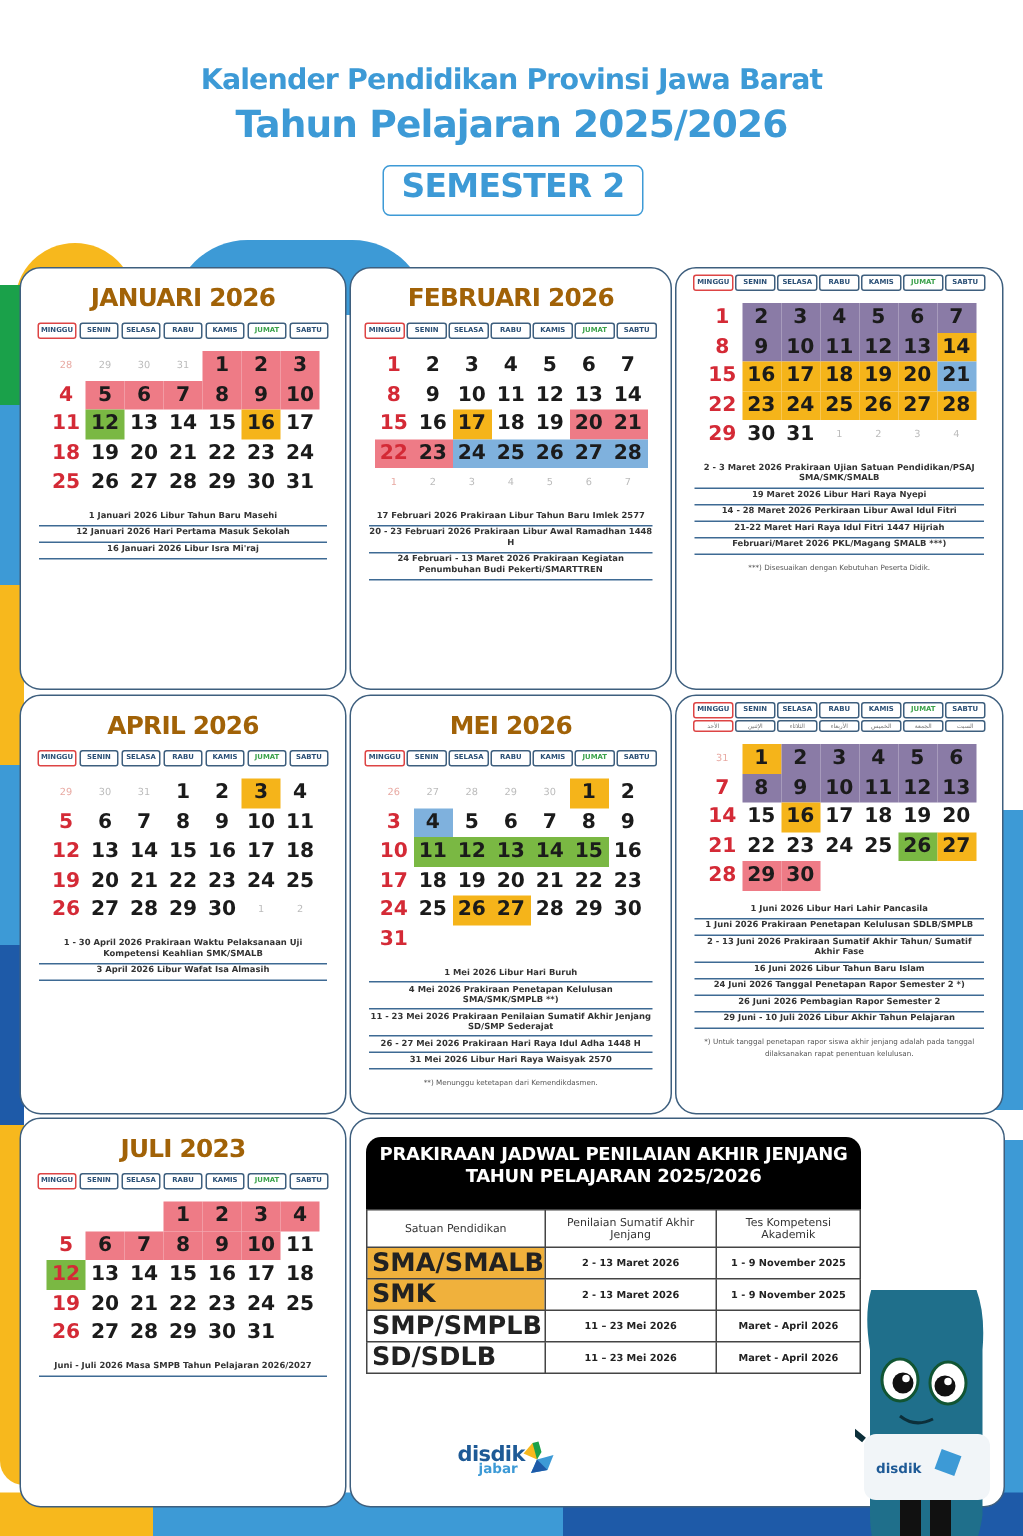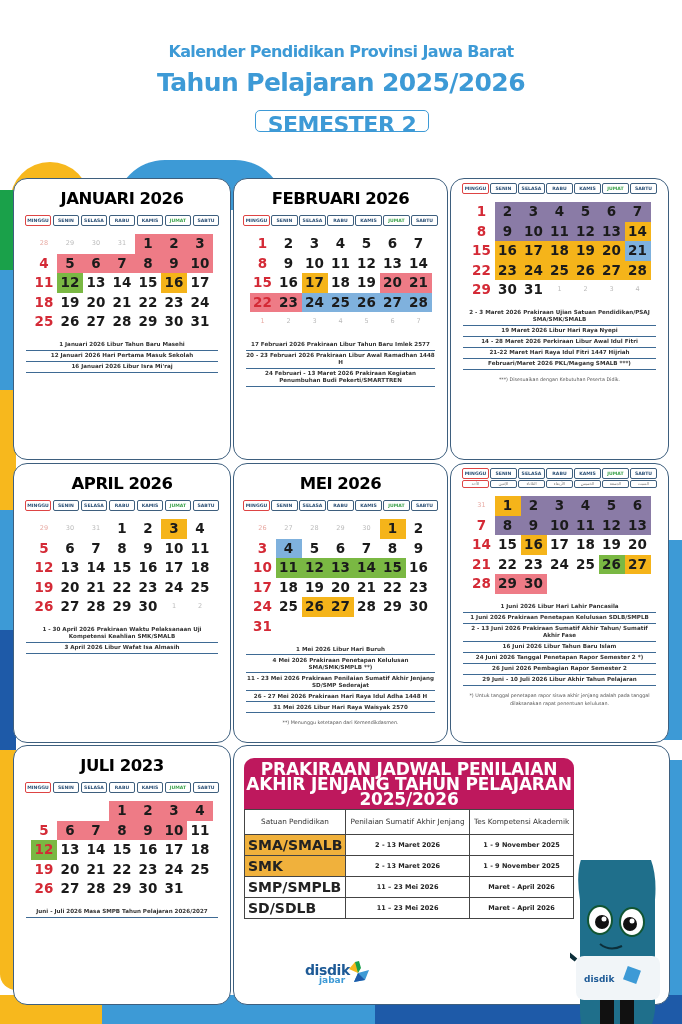--- a/index.html
+++ b/index.html
@@ -1,32 +1,32 @@
 <!DOCTYPE html>
 <html><head>
 <meta charset="utf-8">
 <style>
   * { box-sizing: border-box; margin: 0; padding: 0; }
   body { width: 682px; height: 1024px; overflow: hidden; background: #ffffff; font-family: "DejaVu Sans", sans-serif; position: relative; }
   .title { position: absolute; left: 0; width: 682px; text-align: center; color: #3d9ad6; font-weight: bold; font-family: "DejaVu Sans", sans-serif; }
-  .title.l1 { top: 42px; font-size: 16px; letter-spacing: -0.6px; }
+  .title.l1 { top: 42px; font-size: 19px; letter-spacing: -0.6px; }
   .title.l2 { top: 68px; font-size: 25px; letter-spacing: -0.6px; }
-  .sem { position: absolute; left: 255px; top: 110px; width: 174px; height: 22px; border: 1.5px solid #3d9ad6; border-radius: 5px; color: #3d9ad6; font-weight: bold; font-size: 22px; text-align: center; line-height: 27px; letter-spacing: -0.5px; }
+  .sem { position: absolute; left: 255px; top: 110px; width: 174px; height: 34px; border: 1.5px solid #3d9ad6; border-radius: 5px; color: #3d9ad6; font-weight: bold; font-size: 22px; text-align: center; line-height: 27px; letter-spacing: -0.5px; }
 
   
   .deco { position: absolute; }
   .d-yellow-top { left: 10px; top: 162px; width: 80px; height: 60px; background: #f7b81d; border-radius: 40px 40px 0 0; }
   .d-blue-top { left: 115px; top: 160px; width: 170px; height: 50px; background: #3d9ad6; border-radius: 60px 60px 0 0; }
   .d-left-strip { left: 0; top: 190px; width: 16px; height: 800px; background: linear-gradient(#1aa14a 0%, #1aa14a 10%, #3d9ad6 10%, #3d9ad6 25%, #f7b81d 25%, #f7b81d 40%, #3d9ad6 40%, #3d9ad6 55%, #1e5aa8 55%, #1e5aa8 70%, #f7b81d 70%, #f7b81d 100%); border-radius: 0 0 0 30px; }
   .d-bottom { left: 0; top: 995px; width: 682px; height: 29px; background: linear-gradient(90deg, #f7b81d 0%, #f7b81d 15%, #3d9ad6 15%, #3d9ad6 55%, #1e5aa8 55%, #1e5aa8 100%); }
   .d-right-blob { left: 560px; top: 760px; width: 122px; height: 250px; background: #3d9ad6; border-radius: 60px 0 0 0; }
   .d-right-dark { left: 640px; top: 540px; width: 42px; height: 200px; background: #3d9ad6; }
 
   .card { position: absolute; background: #fff; border: 1.5px solid #3e5f7e; border-radius: 14px; overflow: hidden; }
-  .month-title { text-align: center; color: #000000; font-weight: bold; font-size: 16.5px; letter-spacing: -0.5px; margin-top: 10px; height: 22px; }
+  .month-title { text-align: center; color: #a16207; font-weight: bold; font-size: 16.5px; letter-spacing: -0.5px; margin-top: 10px; height: 22px; }
   .dow { display: flex; justify-content: center; gap: 1.5px; margin-top: 4px; }
   .dow span { width: 26.5px; height: 11px; border: 1px solid #3e5f7e; border-radius: 2px; font-size: 4.6px; text-align: center; line-height: 9px; color: #2a4f75; font-weight: bold; }
   .dow span.sun { border-color: #d44; }
   .dow span.fri { color: #3aa14a; }
   .dow2 { display: flex; justify-content: center; gap: 1.5px; margin-top: 1px; }
   .dow2 span { width: 26.5px; height: 8px; border: 1px solid #3e5f7e; border-radius: 2px; font-size: 4px; text-align: center; line-height: 6px; color: #777; }
   .dow2 span.sun { border-color: #d44; }
   .grid { display: grid; grid-template-columns: repeat(7, 26px); grid-auto-rows: 19.5px; justify-content: center; margin-top: 8px; }
   .grid .c { font-weight: bold; font-size: 13.5px; color: #1b1b1b; text-align: center; line-height: 19.5px; }
   .grid .c.sun { color: #d42a36; }
@@ -36,25 +36,25 @@
   .grid .c.green { background: #7ab843; }
   .grid .c.yellow { background: #f5b41a; }
   .grid .c.blue { background: #7fb1dd; }
   .grid .c.purple { background: #8a7ba6; }
   .notes { margin: 8px 12px 0; }
   .note { font-size: 5.6px; font-weight: bold; color: #333; text-align: center; border-bottom: 1.2px solid #3e6a94; padding: 1.5px 0; line-height: 7px; }
   .footnote { font-size: 4.8px; color: #555; text-align: center; margin-top: 6px; line-height: 8px; padding: 0 10px; }
 
   .table-card { position: absolute; left: 233px; top: 745px; width: 437px; height: 260px; background: #fff; border: 1.5px solid #3e5f7e; border-radius: 14px; overflow: hidden; }
   .ptable { position: absolute; left: 10px; top: 12px; width: 330px; }
-  .ptable .head { background: #be185d; color: #fff; text-align: center; font-weight: bold; font-size: 17px; line-height: 15px; padding: 4px 0 2px; border-radius: 10px 10px 0 0; letter-spacing: -0.2px; }
+  .ptable .head { background: #000000; color: #fff; text-align: center; font-weight: bold; font-size: 12px; line-height: 15px; padding: 4px 0 14px; border-radius: 10px 10px 0 0; letter-spacing: -0.2px; }
   .ptable table { width: 100%; border-collapse: collapse; }
   .ptable td, .ptable th { border: 1.2px solid #444; font-size: 6.5px; text-align: center; height: 21px; color: #222; }
   .ptable th { font-weight: normal; font-size: 7.3px; line-height: 8px; height: 25px; color: #333; }
-  .ptable td.lvl { text-align: left; padding-left: 3px; font-size: 14px; font-weight: bold; color: #222; width: 101px; }
+  .ptable td.lvl { text-align: left; padding-left: 3px; font-size: 17px; font-weight: bold; color: #222; width: 101px; }
   .ptable td.lvl.hl { background: #f0b13c; }
   .ptable td.val { font-weight: bold; }
 
   .logo { position: absolute; left: 305px; top: 962px; }
   .logo .t1 { font-size: 14px; font-weight: bold; color: #1e5a96; letter-spacing: -0.4px; }
   .logo .t2 { font-size: 9px; font-weight: bold; color: #3d9ad6; margin-left: 14px; margin-top: -3px; }
   .logo-mark { position: absolute; left: 345px; top: 960px; width: 26px; height: 26px; }
 
   .mascot { position: absolute; left: 570px; top: 860px; width: 95px; height: 164px; }
 </style>

